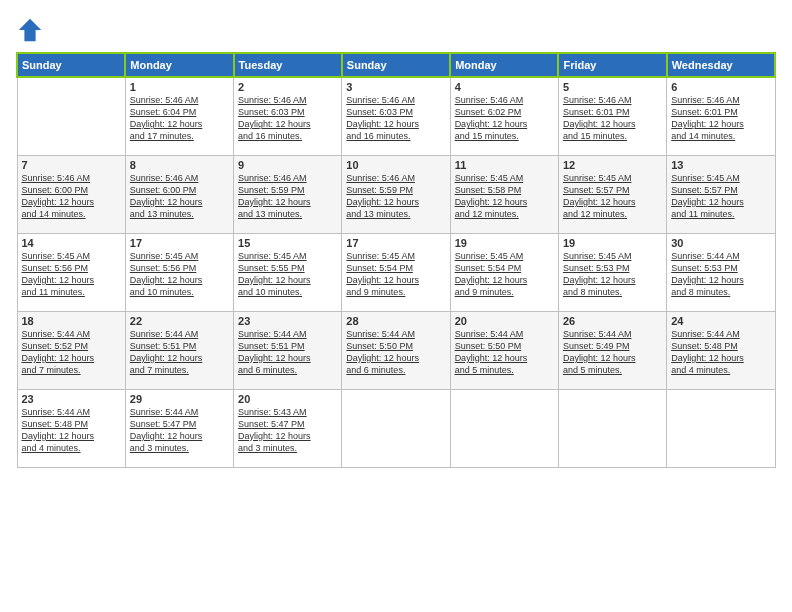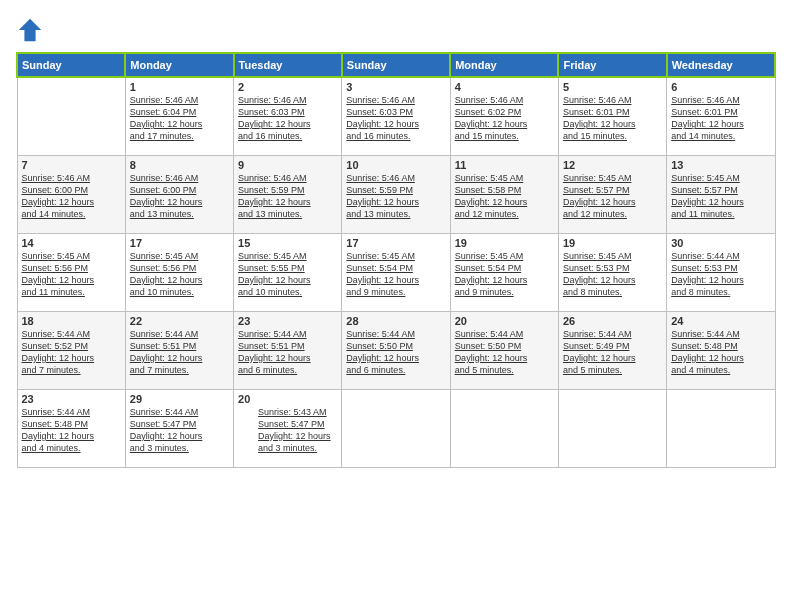--- a/index.html
+++ b/index.html
@@ -346,21 +346,21 @@
           </td>
           <td>
             <span class="day-num">29</span>
             <div class="cell-text" style="white-space: pre-line;">Sunrise: 5:44 AM
 Sunset: 5:47 PM
 Daylight: 12 hours
 and 3 minutes.</div>
           </td>
           <td>
             <span class="day-num">20</span>
-            <div class="cell-text" style="white-space: pre-line; margin-left: 20px;">Sunrise: 5:43 AM
+            <div class="cell-text" style="white-space: pre-line;">Sunrise: 5:43 AM
 Sunset: 5:47 PM
 Daylight: 12 hours
 and 3 minutes.</div>
           </td>
           <td class="empty-cell"></td>
           <td class="empty-cell"></td>
           <td class="empty-cell"></td>
           <td class="empty-cell"></td>
         </tr>
       </tbody>

